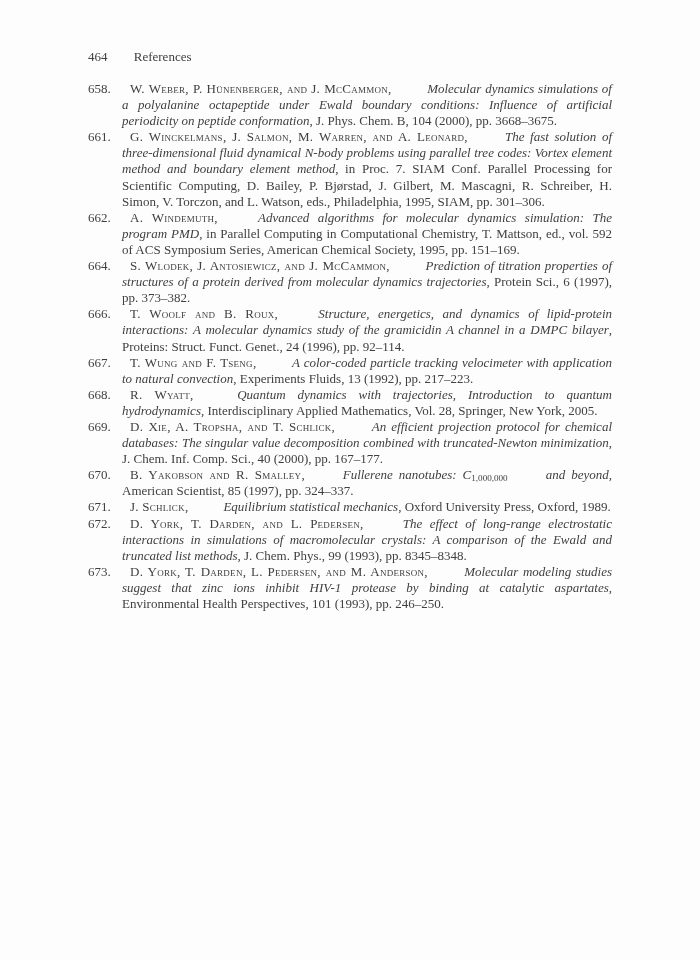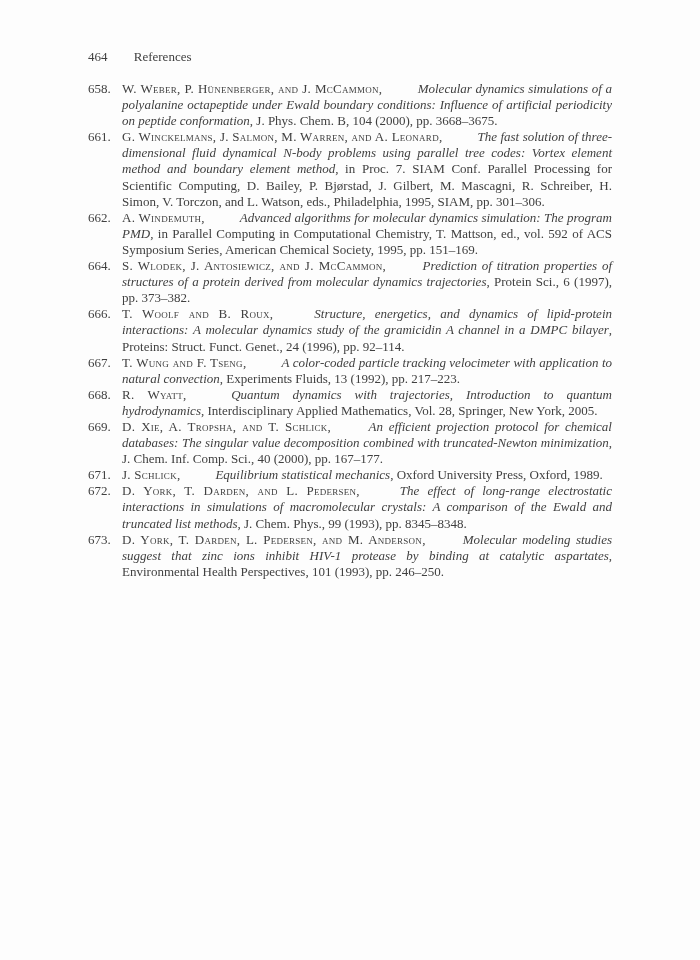--- a/index.html
+++ b/index.html
@@ -42,20 +42,21 @@
   .num {
     position: absolute;
     left: 0;
     top: 0;
     width: 26px;
     text-align: left;
   }
   .seg-sc {
     font-variant: small-caps;
     letter-spacing: 0.02em;
+    margin-left: 8px;
   }
   .seg-it {
     font-style: italic;
     margin-left: 32px;
   }
   sub.seg-sub {
     font-style: normal;
     font-size: 0.7em;
     line-height: 0;
     vertical-align: -0.25em;
@@ -71,17 +72,18 @@
   </div>
   <div class="ref-list">
       <div class="entry"><span class="num">658.</span><span><span class="seg-sc">W. Weber, P. Hünenberger, and J. McCammon</span><span class="seg-plain">, </span><span class="seg-it">Molecular dynamics simulations of a polyalanine octapeptide under Ewald boundary conditions: Influence of artificial periodicity on peptide conformation</span><span class="seg-plain">, J. Phys. Chem. B, 104 (2000), pp. 3668–3675.</span></span></div>
       <div class="entry"><span class="num">661.</span><span><span class="seg-sc">G. Winckelmans, J. Salmon, M. Warren, and A. Leonard</span><span class="seg-plain">, </span><span class="seg-it">The fast solution of three-dimensional fluid dynamical N-body problems using parallel tree codes: Vortex element method and boundary element method</span><span class="seg-plain">, in Proc. 7. SIAM Conf. Parallel Processing for Scientific Computing, D. Bailey, P. Bjørstad, J. Gilbert, M. Mascagni, R. Schreiber, H. Simon, V. Torczon, and L. Watson, eds., Philadelphia, 1995, SIAM, pp. 301–306.</span></span></div>
       <div class="entry"><span class="num">662.</span><span><span class="seg-sc">A. Windemuth</span><span class="seg-plain">, </span><span class="seg-it">Advanced algorithms for molecular dynamics simulation: The program PMD</span><span class="seg-plain">, in Parallel Computing in Computational Chemistry, T. Mattson, ed., vol. 592 of ACS Symposium Series, American Chemical Society, 1995, pp. 151–169.</span></span></div>
       <div class="entry"><span class="num">664.</span><span><span class="seg-sc">S. Wlodek, J. Antosiewicz, and J. McCammon</span><span class="seg-plain">, </span><span class="seg-it">Prediction of titration properties of structures of a protein derived from molecular dynamics trajectories</span><span class="seg-plain">, Protein Sci., 6 (1997), pp. 373–382.</span></span></div>
       <div class="entry"><span class="num">666.</span><span><span class="seg-sc">T. Woolf and B. Roux</span><span class="seg-plain">, </span><span class="seg-it">Structure, energetics, and dynamics of lipid-protein interactions: A molecular dynamics study of the gramicidin A channel in a DMPC bilayer</span><span class="seg-plain">, Proteins: Struct. Funct. Genet., 24 (1996), pp. 92–114.</span></span></div>
       <div class="entry"><span class="num">667.</span><span><span class="seg-sc">T. Wung and F. Tseng</span><span class="seg-plain">, </span><span class="seg-it">A color-coded particle tracking velocimeter with application to natural convection</span><span class="seg-plain">, Experiments Fluids, 13 (1992), pp. 217–223.</span></span></div>
       <div class="entry"><span class="num">668.</span><span><span class="seg-sc">R. Wyatt</span><span class="seg-plain">, </span><span class="seg-it">Quantum dynamics with trajectories, Introduction to quantum hydrodynamics</span><span class="seg-plain">, Interdisciplinary Applied Mathematics, Vol. 28, Springer, New York, 2005.</span></span></div>
       <div class="entry"><span class="num">669.</span><span><span class="seg-sc">D. Xie, A. Tropsha, and T. Schlick</span><span class="seg-plain">, </span><span class="seg-it">An efficient projection protocol for chemical databases: The singular value decomposition combined with truncated-Newton minimization</span><span class="seg-plain">, J. Chem. Inf. Comp. Sci., 40 (2000), pp. 167–177.</span></span></div>
+      <div class="entry"><span class="num">670.</span><span><span class="seg-sc">B. Yakobson and R. Smalley</span><span class="seg-plain">, </span><span class="seg-it">Fullerene nanotubes: C</span><sub class="seg-sub">1,000,000</sub><span class="seg-it"> and beyond</span><span class="seg-plain">, American Scientist, 85 (1997), pp. 324–337.</span></span></div>
       <div class="entry"><span class="num">671.</span><span><span class="seg-sc">J. Schlick</span><span class="seg-plain">, </span><span class="seg-it">Equilibrium statistical mechanics</span><span class="seg-plain">, Oxford University Press, Oxford, 1989.</span></span></div>
       <div class="entry"><span class="num">672.</span><span><span class="seg-sc">D. York, T. Darden, and L. Pedersen</span><span class="seg-plain">, </span><span class="seg-it">The effect of long-range electrostatic interactions in simulations of macromolecular crystals: A comparison of the Ewald and truncated list methods</span><span class="seg-plain">, J. Chem. Phys., 99 (1993), pp. 8345–8348.</span></span></div>
       <div class="entry"><span class="num">673.</span><span><span class="seg-sc">D. York, T. Darden, L. Pedersen, and M. Anderson</span><span class="seg-plain">, </span><span class="seg-it">Molecular modeling studies suggest that zinc ions inhibit HIV-1 protease by binding at catalytic aspartates</span><span class="seg-plain">, Environmental Health Perspectives, 101 (1993), pp. 246–250.</span></span></div>
     </div>
 </div>
 
 </body></html>

